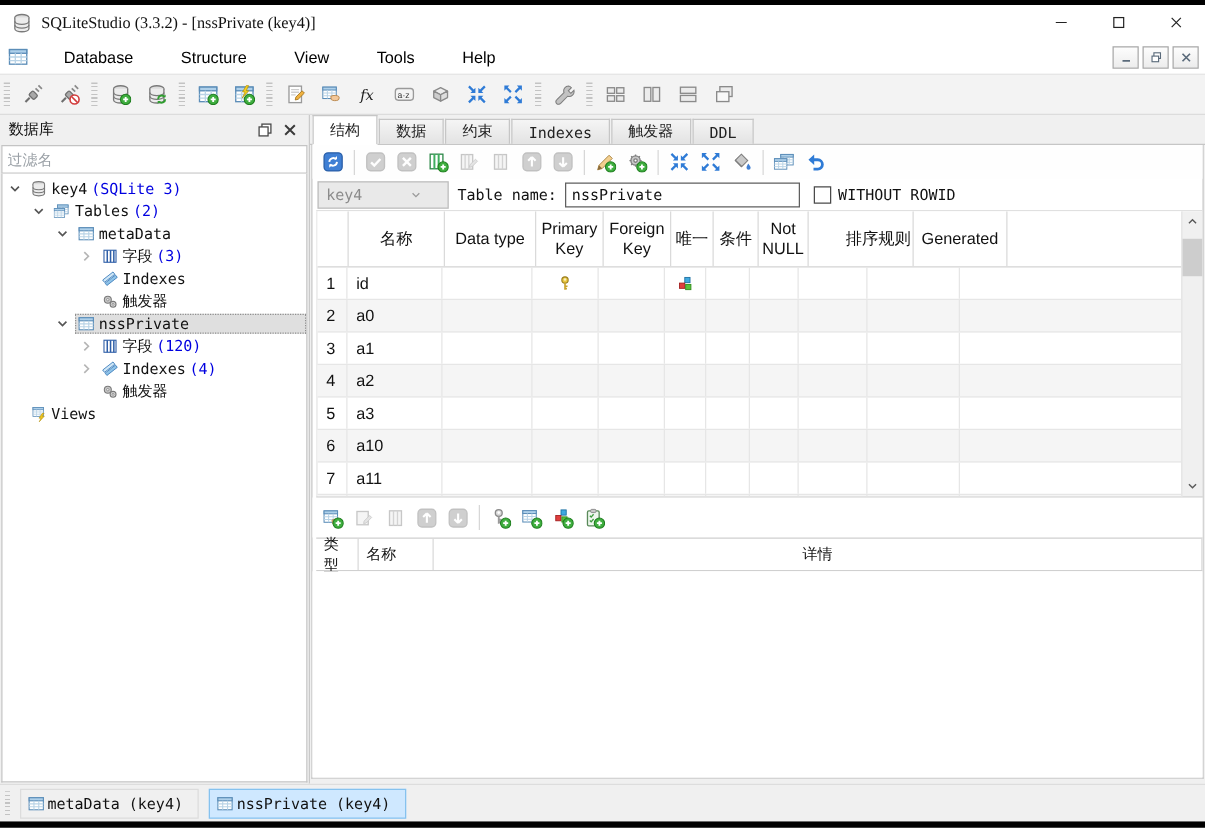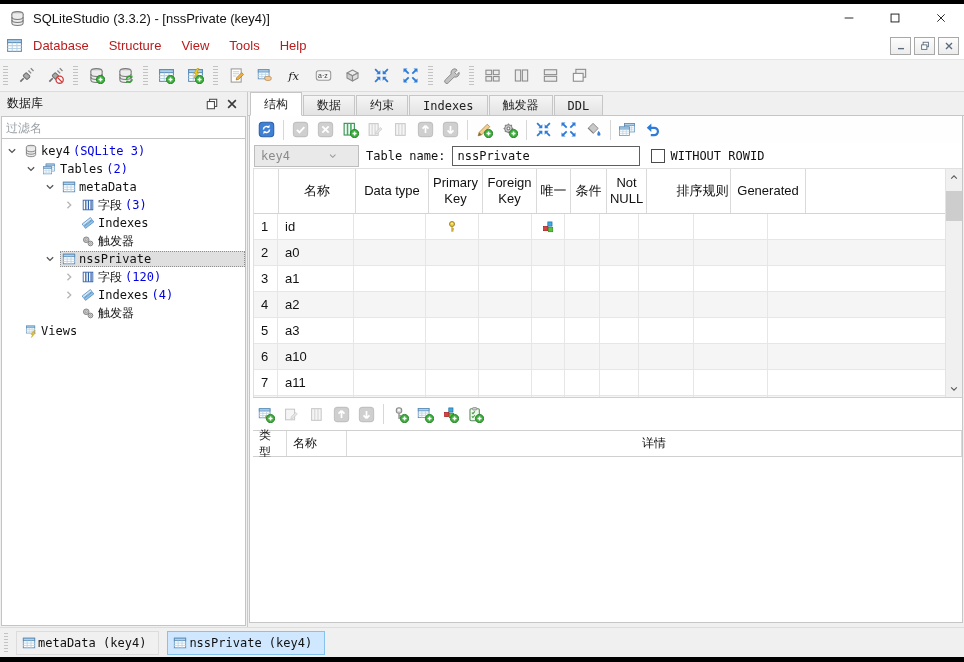--- a/index.html
+++ b/index.html
@@ -6,27 +6,27 @@
     font-family:"Liberation Sans",sans-serif;-webkit-font-smoothing:antialiased;}
   .window{position:absolute;top:4px;left:0;right:0;bottom:5px;background:#f0f0f0;
     display:flex;flex-direction:column;}
   .ico{display:inline-flex;width:17px;height:17px;flex:none;}
   .ico svg{width:100%;height:100%;display:block;}
   .ico-sm{width:14px;height:14px;}
   .ico-xs{width:12px;height:12px;}
 
   
   .titlebar{height:28px;background:#fff;display:flex;align-items:center;padding-left:9px;flex:none;}
-  .title-text{font-size:13px;color:#111;margin-left:7px;}
+  .title-text{font-size:13px;color:#111;margin-left:7px;font-family:Liberation Serif, serif;}
   .win-controls{margin-left:auto;display:flex;height:100%;}
   .win-btn{width:46px;height:100%;display:flex;align-items:center;justify-content:center;background:none;border:none;padding:0;}
 
   
   .menubar{height:27px;background:#fff;display:flex;align-items:center;padding-left:6px;flex:none;}
-  .menu-item{font-size:13px;color:#b91c1c;padding:4px 10px;cursor:default;}
+  .menu-item{font-size:13px;color:#000000;padding:4px 10px;cursor:default;margin-left:18px;}
   .mdi-controls{margin-left:auto;display:flex;gap:3px;padding-right:5px;}
   .mdi-btn{width:21px;height:18px;border:1px solid #a8a8a8;background:linear-gradient(#fdfdfd,#ececec);
     display:flex;align-items:center;justify-content:center;padding:0;}
 
   
   .toolbar{height:31px;background:#f3f3f3;border-top:1px solid #e6e6e6;border-bottom:1px solid #dcdcdc;
     display:flex;align-items:center;flex:none;}
   .tb-grip{width:5px;height:20px;margin:0 4px 0 3px;flex:none;
     background:repeating-linear-gradient(to bottom,#c3c3c3 0 1px,transparent 1px 3px);}
   .tb-sep{width:1px;height:20px;background:#d7d7d7;margin:0 4px;flex:none;}

